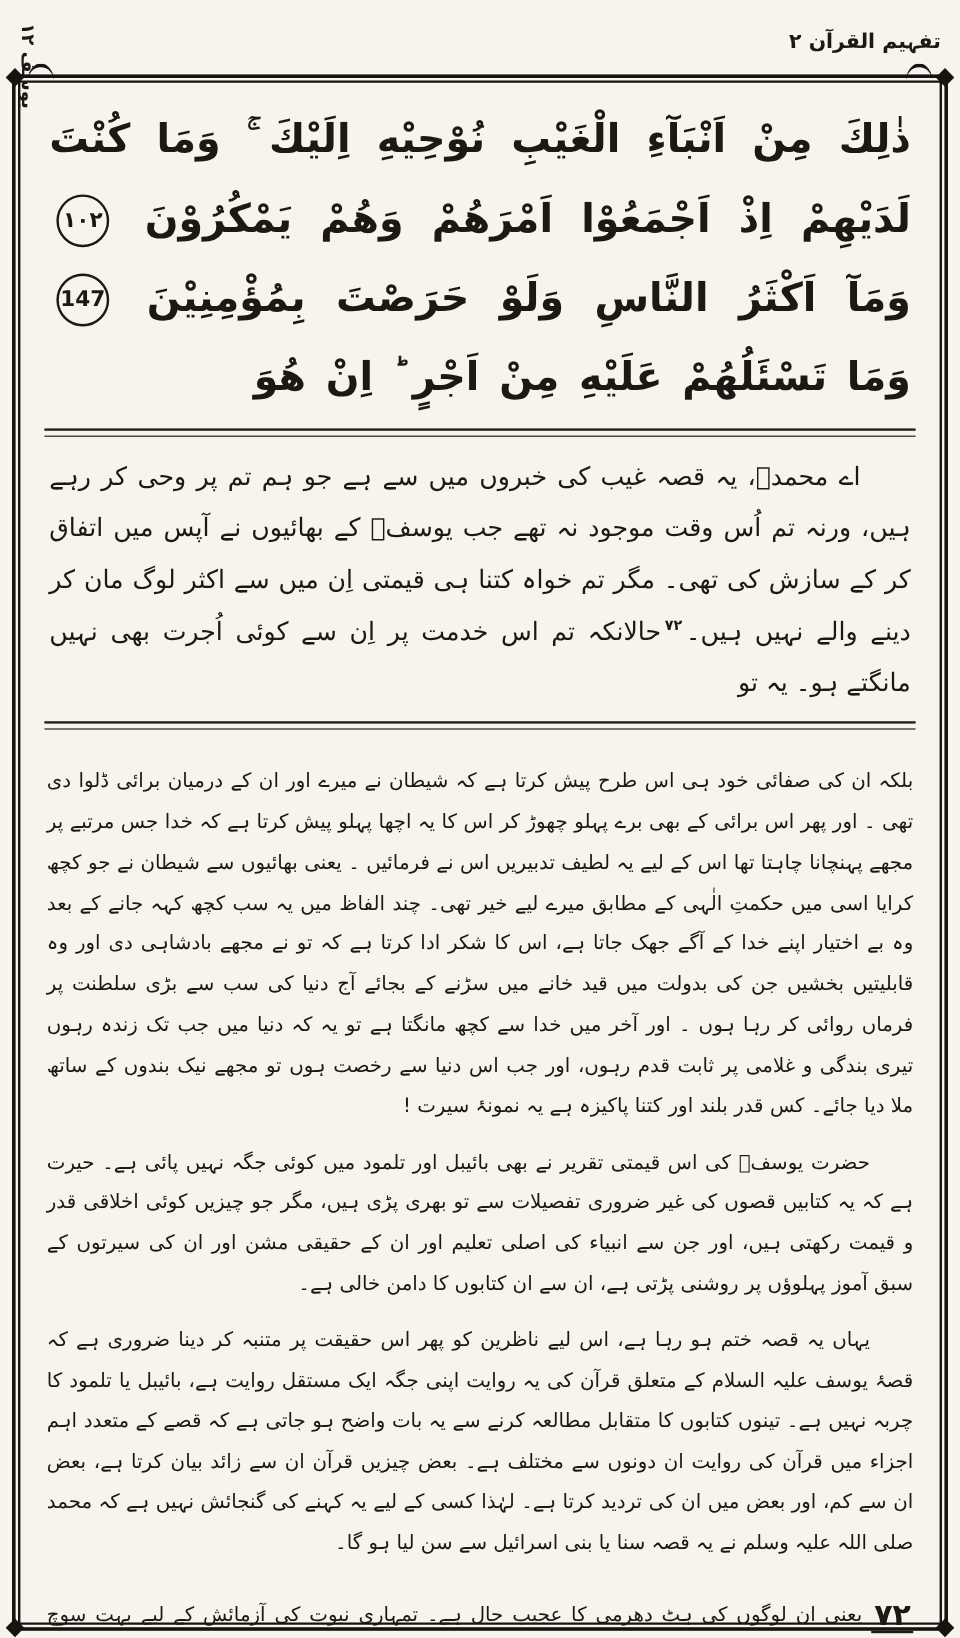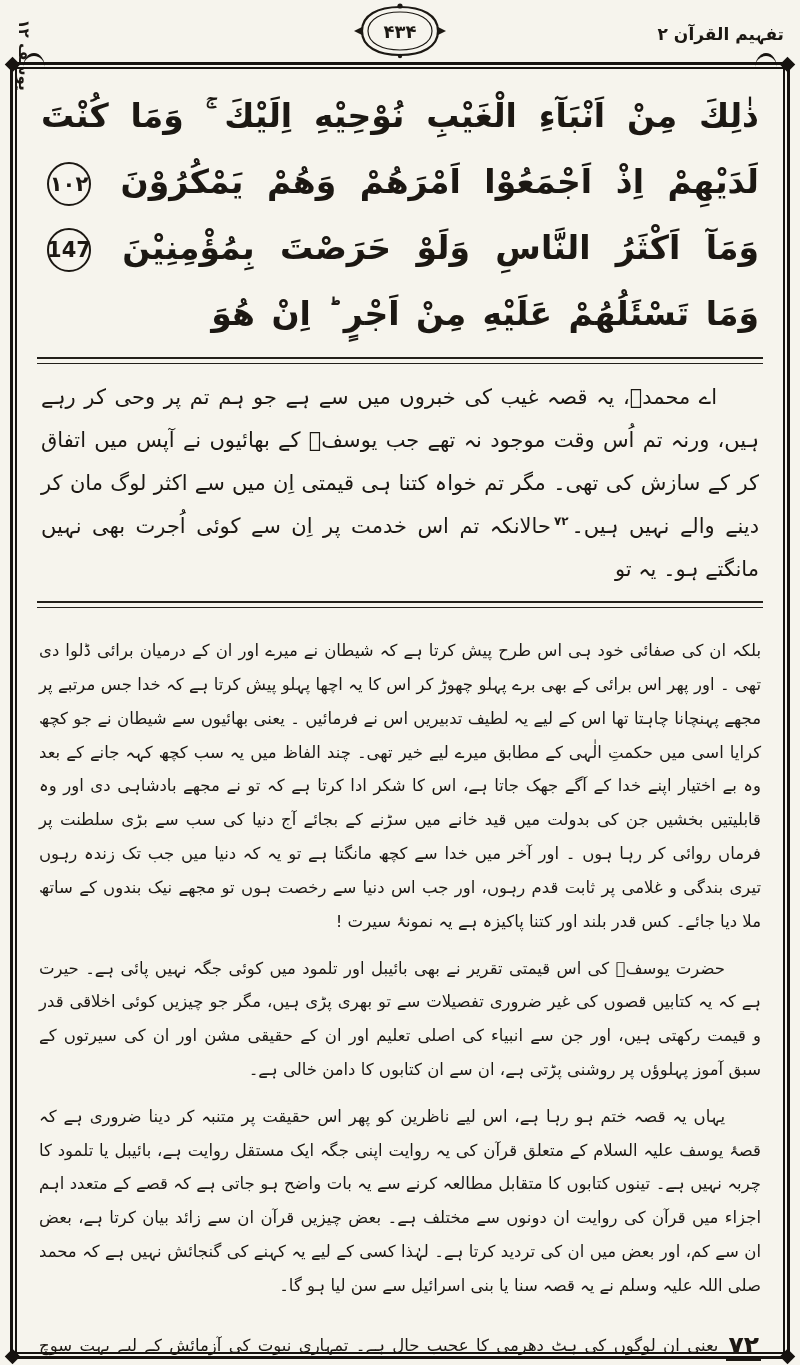--- a/index.html
+++ b/index.html
@@ -50,21 +50,21 @@
 
   
   .quran-block{
     direction:rtl;text-align:justify;
     font-size:33px;font-weight:700;line-height:2.0;
     margin:2px 4px 6px 4px;word-spacing:5px;
   }
   .ayah{
     display:inline-flex;align-items:center;justify-content:center;
     width:40px;height:40px;border:2px solid #1c1813;border-radius:50%;
-    font-size:21px;font-weight:700;vertical-align:middle;margin:0 6px;
+    font-size:18px;font-weight:700;vertical-align:middle;margin:0 6px;
   }
 
   
   .rule{
     height:4px;margin:10px 0 12px 0;
     border-top:2.5px solid #23201a;border-bottom:1px solid #23201a;
   }
 
   
   .translation-block{
@@ -92,31 +92,20 @@
   }
 </style>
 </head>
 <body>
 
 <div class="page">
 
   <header class="page-header">
     <div class="book-title">تفہیم القرآن ۲</div>
 
-    <div class="medallion">
-      <svg width="96" height="58" viewBox="0 0 96 58">
-        <path d="M10,29 C10,13 26,5 48,5 C70,5 86,13 86,29 C86,45 70,53 48,53 C26,53 10,45 10,29 Z" fill="none" stroke="#1c1813" stroke-width="2.2"></path>
-        <path d="M16,29 C16,17 30,10 48,10 C66,10 80,17 80,29 C80,41 66,48 48,48 C30,48 16,41 16,29 Z" fill="none" stroke="#1c1813" stroke-width="1.2"></path>
-        <path d="M2,29 L10,25 L10,33 Z" fill="#1c1813"></path>
-        <path d="M94,29 L86,25 L86,33 Z" fill="#1c1813"></path>
-        <circle cx="48" cy="4" r="2.6" fill="#1c1813"></circle>
-        <circle cx="48" cy="54" r="2.2" fill="#1c1813"></circle>
-        <text x="48" y="36" text-anchor="middle" font-size="18" font-weight="bold">۴۳۴</text>
-      </svg>
-    </div>
 
     <div class="margin-label">یوسف ۱۲</div>
   </header>
 
   <div class="frame">
     <span class="corner tl"></span>
     <span class="corner tr"></span>
     <span class="corner bl"></span>
     <span class="corner br"></span>
     <span class="finial left"></span>

